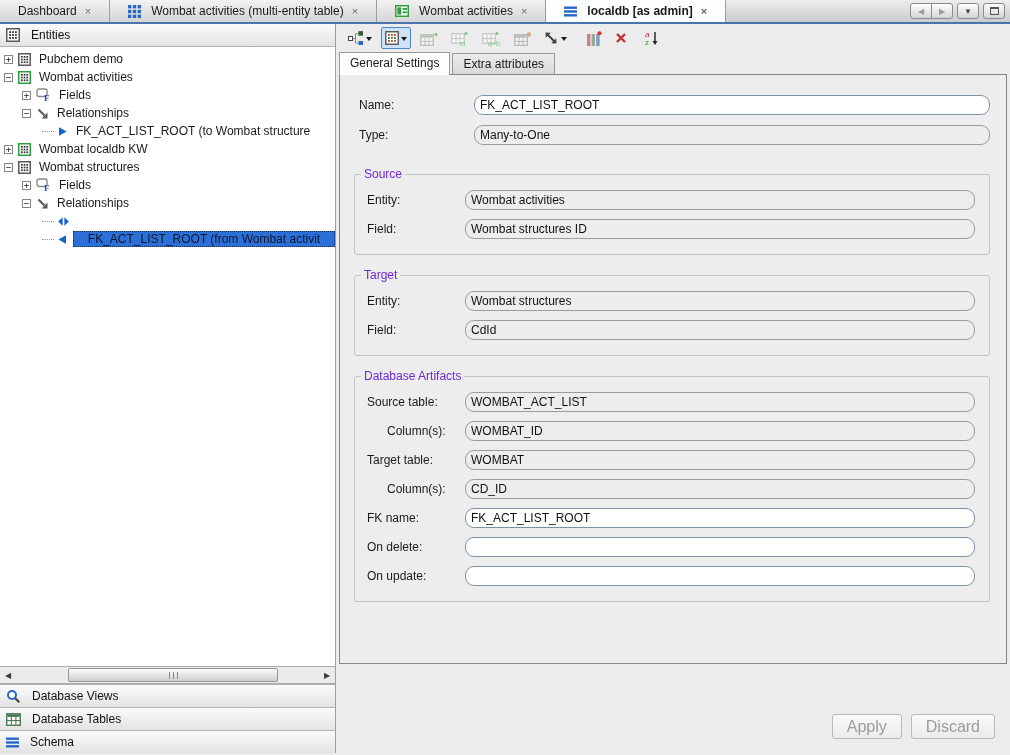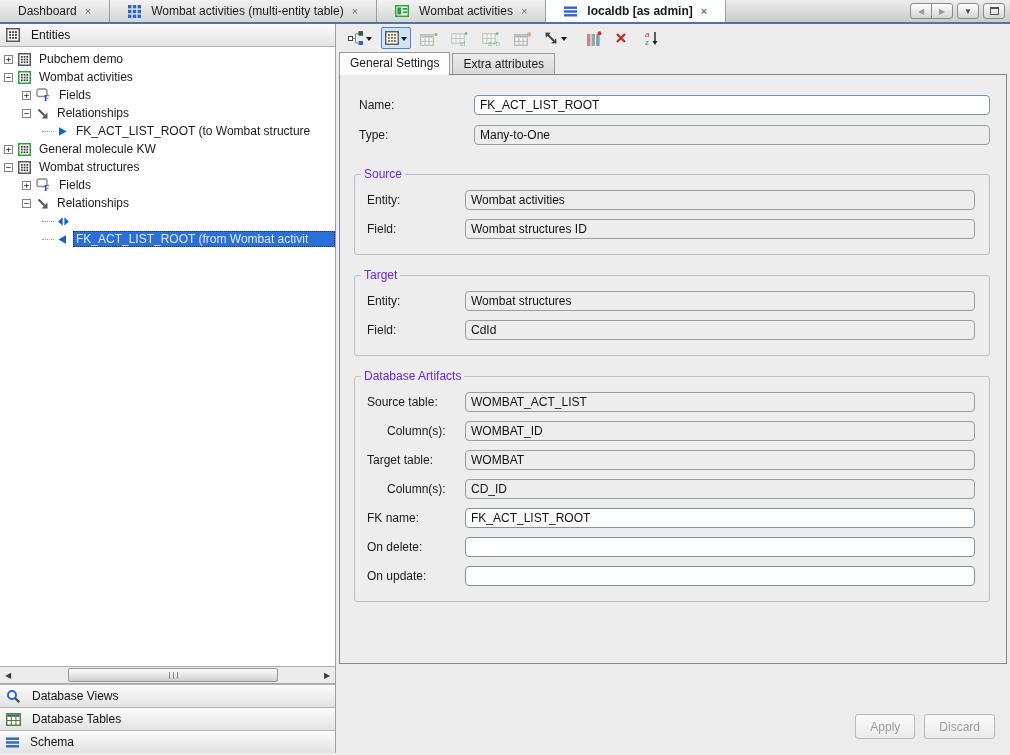--- a/index.html
+++ b/index.html
@@ -25,21 +25,21 @@
   .panel-header { flex:0 0 23px; display:flex; align-items:center; gap:6px; padding:0 6px; background:linear-gradient(#fbfbfb,#e3e3e3); border-bottom:1px solid #b2b2b2; color:#111; }
   .panel-header.bottom { border-bottom:none; border-top:1px solid #b2b2b2; }
 
   .tree { flex:1 1 auto; background:#fff; overflow:hidden; padding-top:3px; }
   .trow { height:18px; display:flex; align-items:center; white-space:nowrap; overflow:hidden; }
   .d0 { padding-left:4px; } .d1 { padding-left:22px; } .d2 { padding-left:42px; }
   .expander { width:9px; height:9px; flex:0 0 9px; border:1px solid #848484; background:#fff; display:inline-flex; align-items:center; justify-content:center; font:9px/7px "DejaVu Sans Mono",monospace; color:#222; margin-right:5px; }
   .stub { width:12px; flex:0 0 12px; border-top:1px dotted #9a9a9a; margin-right:3px; }
   .ticon { display:inline-flex; margin-right:5px; flex:0 0 auto; }
   .tlabel { padding:1px 3px; }
-  .trow.selected .tlabel { background:#2a70d8; color:#e5e5e5; flex:1 1 auto; outline:1px dotted #0c2f66; outline-offset:-1px; }
+  .trow.selected .tlabel { background:#2a70d8; color:#0f172a; flex:1 1 auto; outline:1px dotted #0c2f66; outline-offset:-1px;text-align:center; }
 
   .hscroll { flex:0 0 18px; border-top:1px solid #ababab; border-bottom:1px solid #ababab; background:#ebebeb; display:flex; align-items:center; }
   .sb-arrow { width:16px; flex:0 0 16px; text-align:center; font-size:8px; color:#3c3c3c; }
   .sb-track { flex:1 1 auto; position:relative; height:100%; }
   .sb-thumb { position:absolute; left:52px; width:210px; top:1px; bottom:1px; background:linear-gradient(#fdfdfd,#cecece); border:1px solid #979797; border-radius:2px; display:flex; align-items:center; justify-content:center; gap:3px; }
   .grip { width:1px; height:7px; background:#8a8a8a; }
 
   
   .right-panel { flex:1 1 auto; display:flex; flex-direction:column; background:#ececec; min-width:0; }
   .toolbar { flex:0 0 26px; display:flex; align-items:center; gap:5px; padding:2px 6px 0 8px; }
@@ -48,32 +48,32 @@
   .tb-btn.dim svg { opacity:.55; }
   .caret { width:0; height:0; border:3px solid transparent; border-top:4px solid #1a1a1a; margin-top:5px; }
 
   .edit-tabs { flex:0 0 24px; display:flex; align-items:flex-end; padding-left:3px; position:relative; z-index:2; }
   .etab { padding:3px 10px; border:1px solid #999; border-bottom:none; background:linear-gradient(#ececec,#d8d8d8); margin-right:2px; }
   .etab.active { background:#fdfdfd; margin-bottom:-1px; padding-bottom:5px; z-index:3; }
 
   .content { flex:1 1 auto; margin:0 3px; border:1px solid #868686; background:#ededed; padding:20px 0 0 14px; overflow:hidden; position:relative; z-index:1; }
   .frow { display:flex; align-items:center; margin:0 16px 10px 5px; }
   .flabel { width:115px; flex:0 0 115px; }
-  .fin { flex:1 1 auto; height:20px; font:12px "Liberation Sans",sans-serif; padding:1px 5px; border-radius:4px; outline:none; min-width:0; }
+  .fin { flex:1 1 auto; height:20px; font:12px "Liberation Sans",sans-serif; padding:1px 5px; border-radius:9px; outline:none; min-width:0; }
   .fin.editable { background:#fff; border:1px solid #7e92a5; color:#111; }
   .fin.readonly { background:#ededed; border:1px solid #9c9c9c; color:#111; }
   fieldset { border:1px solid #c2c2c2; border-radius:3px; margin:0 16px 13px 0; padding:2px 0 6px 0; }
   legend { padding:0 3px; margin-left:6px; color:#6d28d9; }
   fieldset .frow { margin:7px 14px 9px 0; }
   fieldset .flabel { width:110px; flex-basis:110px; padding-left:12px; }
   fieldset .flabel.indent { padding-left:32px; }
   .gap-lg { margin-bottom:22px;justify-content:center; }
 
   .bottom-bar { flex:0 0 89px; display:flex; align-items:flex-end; justify-content:flex-end; gap:9px; padding:0 15px 14px 0; }
-  .btn { height:25px; border:1px solid #b9b9b9; border-radius:3px; background:linear-gradient(#fafafa,#ebebeb); color:#9b9b9b; padding:4px 14px; display:flex; align-items:center; justify-content:center; font-size:12px; }
+  .btn { height:25px; border:1px solid #b9b9b9; border-radius:3px; background:linear-gradient(#fafafa,#ebebeb); color:#9b9b9b; padding:4px 14px; display:flex; align-items:center; justify-content:center; font-size:16px; }
 </style>
 </head>
 <body>
 
 <div>
 
   <div class="tabbar">
     <div class="wtab">
       <span>Dashboard</span>
       <span class="tab-close">×</span>
@@ -244,21 +244,21 @@
                   <rect x="8.4" y="3" width="1.7" height="1.7"></rect>
                   <rect x="3" y="5.7" width="1.7" height="1.7"></rect>
                   <rect x="5.7" y="5.7" width="1.7" height="1.7"></rect>
                   <rect x="8.4" y="5.7" width="1.7" height="1.7"></rect>
                   <rect x="3" y="8.4" width="1.7" height="1.7"></rect>
                   <rect x="5.7" y="8.4" width="1.7" height="1.7"></rect>
                   <rect x="8.4" y="8.4" width="1.7" height="1.7"></rect>
                 </g>
               </svg>
             </span>
-          <span class="tlabel">General molecule KW</span>
+          <span class="tlabel">Wombat localdb KW</span>
         </div>
 
         <div class="trow d0">
           <span class="expander">−</span>
           <span class="ticon">
               <svg width="13" height="13">
                 <rect x="0.75" y="0.75" width="11.5" height="11.5" fill="#fff" stroke="#5a5a5a" stroke-width="1.5"></rect>
                 <g fill="#333">
                   <rect x="3" y="3" width="1.7" height="1.7"></rect>
                   <rect x="5.7" y="3" width="1.7" height="1.7"></rect>

